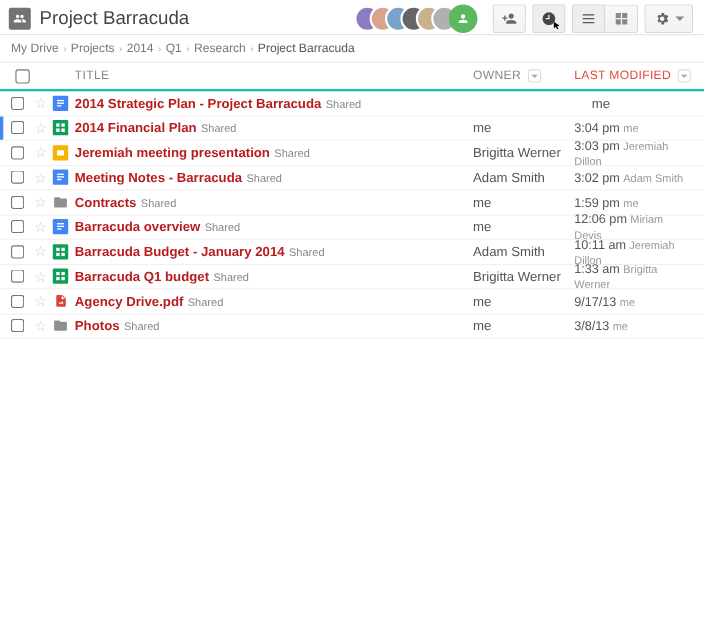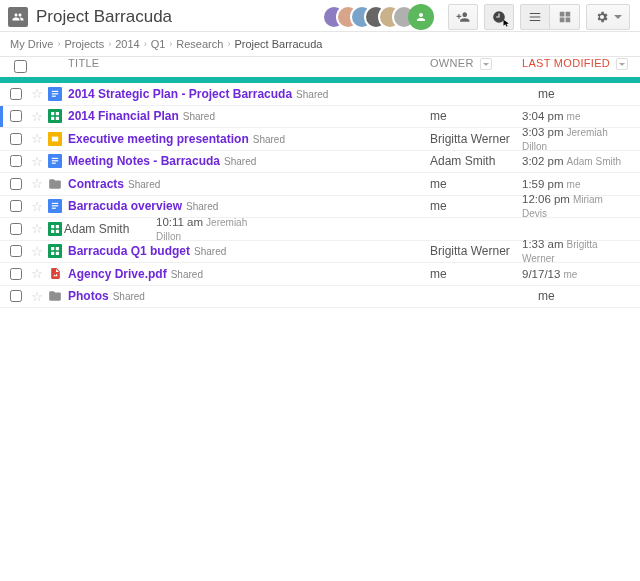--- a/index.html
+++ b/index.html
@@ -90,26 +90,26 @@
     color: #777;
     padding: 6px 10px;
     gap: 4px;
     border-bottom: 1px solid #e5e5e5;
   }
   .breadcrumb .crumb { cursor: pointer; }
   .breadcrumb .crumb.current { color: #555; }
   .breadcrumb .sep { color: #aaa; font-size: 9px; }
   .table-head {
     display: flex;
-    align-items: flex-start;
+    align-items: center;
     font-size: 11px;
     color: #888;
     padding: 0 10px;
     height: 26px;
-    border-bottom: 6px solid #14b8a6;
+    border-bottom: 2px solid #14b8a6;
   }
   .col-check { width: 18px; display:flex; align-items:center; }
   .col-star  { width: 18px; display:flex; align-items:center; justify-content:center; }
   .col-icon  { width: 18px; display:flex; align-items:center; justify-content:center; }
   .col-title { flex: 1; padding-left: 4px; overflow:hidden; text-overflow:ellipsis; white-space:nowrap; }
   .col-owner { width: 92px; }
   .col-mod   { width: 108px; }
   .th { letter-spacing: 0.3px; }
   .th.sort { color: #dd4b39; }
   .sort-dd {
@@ -138,21 +138,21 @@
   .file-ic {
     width:14px; height:14px; border-radius:1px;
     display:flex; align-items:center; justify-content:center;
     font-size:9px; color:#fff; flex-shrink:0;
   }
   .file-ic.doc    { background:#4285f4; }
   .file-ic.sheet  { background:#0f9d58; }
   .file-ic.slides { background:#f4b400; }
   .file-ic.folder { background:none; color:#8f8f8f; font-size:14px;}
   .file-ic.pdf    { background:none; color:#db4437; font-size:13px; font-weight:bold;}
-  .ftitle { font-weight: bold; color:#6d28d9; }
+  .ftitle { font-weight: bold; color:#b91c1c; }
   .shared { font-size:10px; color:#888; margin-left:4px; font-weight:normal; }
   .owner { color:#555; font-size:12px; }
   .modtime { color:#555; font-size:11.5px; }
   .modby { color:#999; font-size:10px; margin-left:3px; }
   input[type=checkbox]{ accent-color:#888; }
 </style>
 </head>
 <body>
 
 <div class="header">
@@ -289,21 +289,21 @@
       <div class="col-star">
         <span class="star-icon">☆</span>
       </div>
       <div class="col-icon">
         <div class="file-ic slides">
           <svg width="8" height="8" viewBox="0 0 10 10" fill="#fff">
             <rect x="1" y="2" width="8" height="6"></rect>
           </svg>
         </div>
       </div>
-      <div class="col-title"><span class="ftitle">Executive meeting presentation</span><span class="shared">Shared</span></div>
+      <div class="col-title"><span class="ftitle">Jeremiah meeting presentation</span><span class="shared">Shared</span></div>
       <div class="col-owner owner">Brigitta Werner</div>
       <div class="col-mod"><span class="modtime">3:03 pm</span><span class="modby">Jeremiah Dillon</span></div>
     </div>
     <div class="row">
       <div class="col-check">
         <input type="checkbox" style="">
       </div>
       <div class="col-star">
         <span class="star-icon">☆</span>
       </div>
@@ -368,20 +368,21 @@
       <div class="col-icon">
         <div class="file-ic sheet">
           <svg width="8" height="8" viewBox="0 0 10 10" fill="#fff">
             <rect x="0" y="0" width="4" height="4"></rect>
             <rect x="6" y="0" width="4" height="4"></rect>
             <rect x="0" y="6" width="4" height="4"></rect>
             <rect x="6" y="6" width="4" height="4"></rect>
           </svg>
         </div>
       </div>
+      <div class="col-title"><span class="ftitle">Barracuda Budget - January 2014</span><span class="shared">Shared</span></div>
       <div class="col-owner owner">Adam Smith</div>
       <div class="col-mod"><span class="modtime">10:11 am</span><span class="modby">Jeremiah Dillon</span></div>
     </div>
     <div class="row">
       <div class="col-check">
         <input type="checkbox" style="">
       </div>
       <div class="col-star">
         <span class="star-icon">☆</span>
       </div>
@@ -426,14 +427,15 @@
       </div>
       <div class="col-icon">
         <div class="file-ic folder">
           <svg width="14" height="14" viewBox="0 0 24 24" fill="#8f8f8f">
             <path d="M10 4H4a2 2 0 00-2 2v12a2 2 0 002 2h16a2 2 0 002-2V8a2 2 0 00-2-2h-8z"></path>
           </svg>
         </div>
       </div>
       <div class="col-title"><span class="ftitle">Photos</span><span class="shared">Shared</span></div>
       <div class="col-owner owner">me</div>
+      <div class="col-mod"><span class="modtime">3/8/13</span><span class="modby">me</span></div>
     </div>
   </div>
 
 </body></html>

